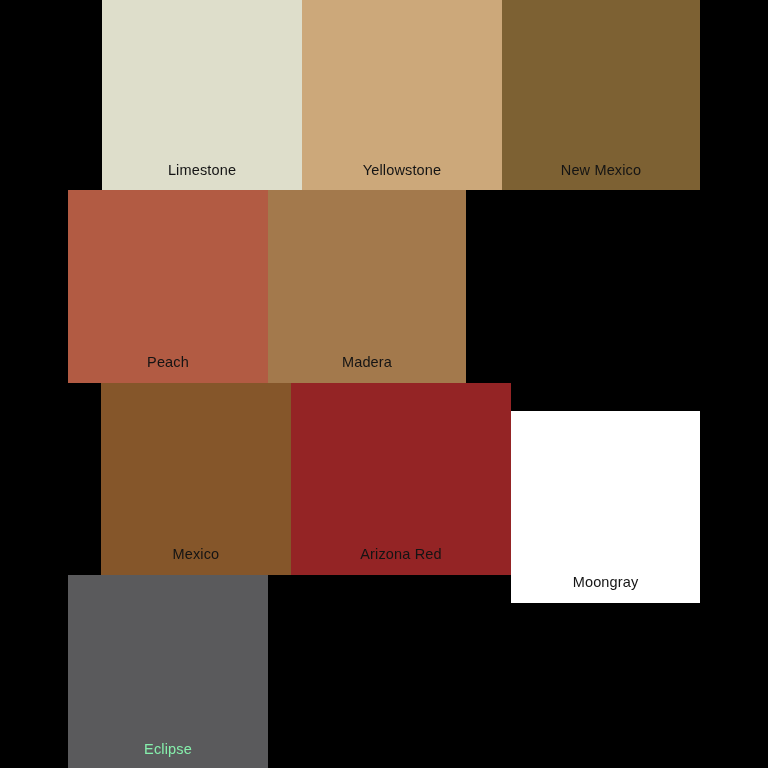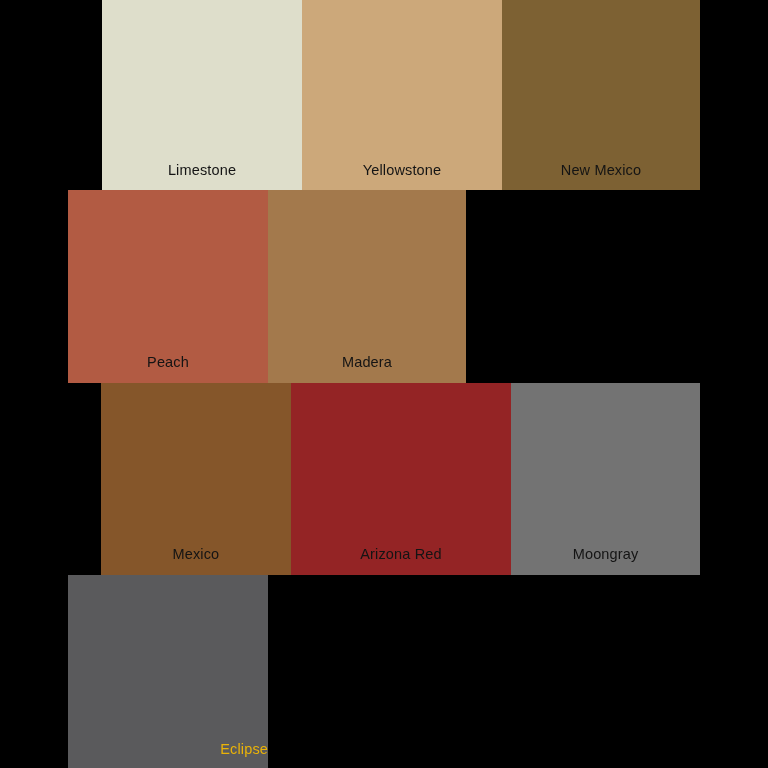--- a/index.html
+++ b/index.html
@@ -90,24 +90,24 @@
     </div>
   </div>
 
   <div class="swatch-row" id="row-3">
     <div class="swatch" style="background: rgb(133, 86, 42);">
       <span class="swatch-label" style="color: rgb(20, 20, 20);">Mexico</span>
     </div>
     <div class="swatch" style="background: rgb(148, 36, 37);">
       <span class="swatch-label" style="color: rgb(20, 20, 20);">Arizona Red</span>
     </div>
-    <div class="swatch" style="background: #737373;">
+    <div class="swatch" style="background: #ffffff; margin-top: 28px;">
       <span class="swatch-label" style="color: rgb(20, 20, 20);">Moongray</span>
     </div>
   </div>
 
   <div class="swatch-row" id="row-4">
     <div class="swatch" style="background: rgb(90, 90, 92);">
-      <span class="swatch-label" style="color: #eab308; text-align: right;">Eclipse</span>
+      <span class="swatch-label" style="color: #86efac;">Eclipse</span>
     </div>
   </div>
 
 </div>
 
 </body></html>

